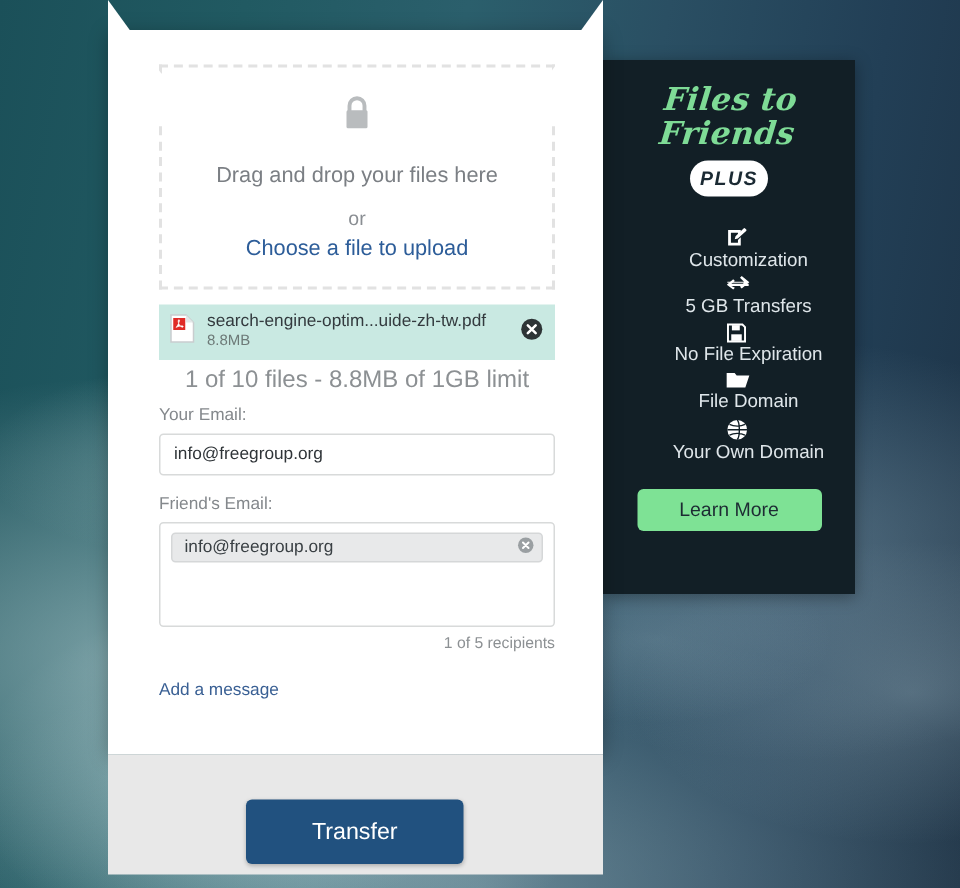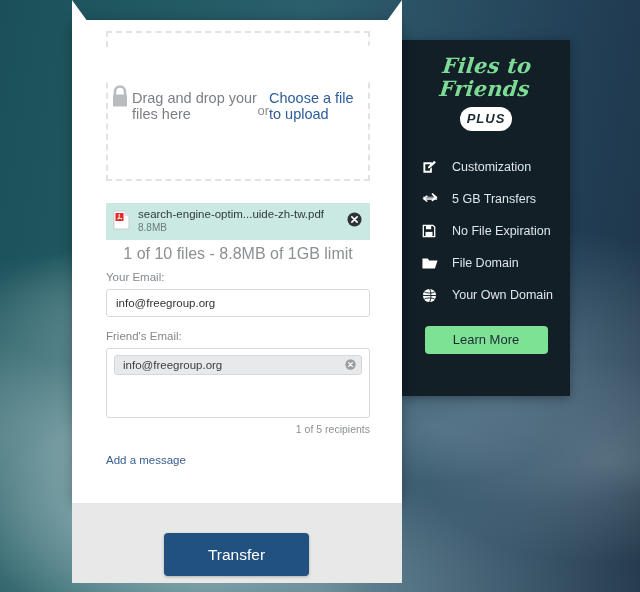--- a/index.html
+++ b/index.html
@@ -72,20 +72,21 @@
   .feature-list {
     margin: 20px 0 0 20px;
     text-align: left;
   }
   .feature {
     display: flex;
     align-items: center;
     height: 32px;
     color: #dfe6ea;
     font-size: 12.5px;
+    flex-direction: column;
   }
   .feature .ficon {
     width: 24px;
     min-width: 24px;
     display: flex;
     align-items: center;
     color: #ffffff;
     font-size: 14px;
   }
   .feature .flabel { padding-left: 6px; white-space: nowrap; }
@@ -108,25 +109,25 @@
     position: absolute;
     left: 72px; top: 20px;
     width: 330px; height: 483px;
     background: #ffffff;
     z-index: 3;
     box-shadow: 0 2px 12px rgba(0,0,0,0.28);
   }
 
   .dropzone {
     position: absolute;
-    left: 34px; top: 11px;
+    left: 34px; top: 23px;
     width: 264px; height: 150px;
     border: 2px dashed #e2e2e2;
     display: flex;
-    flex-direction: row;
+    flex-direction: column;
     align-items: center;
     justify-content: center;
     cursor: pointer;
   }
   .lock-icon { margin-bottom: 14px; }
   .dz-line1 { color: #7b7f84; font-size: 14.5px; }
   .dz-or { color: #8a8e93; font-size: 13px; margin: 13px 0 5px; }
   .dz-link {
     color: #2d5d99;
     font-size: 14.5px;

